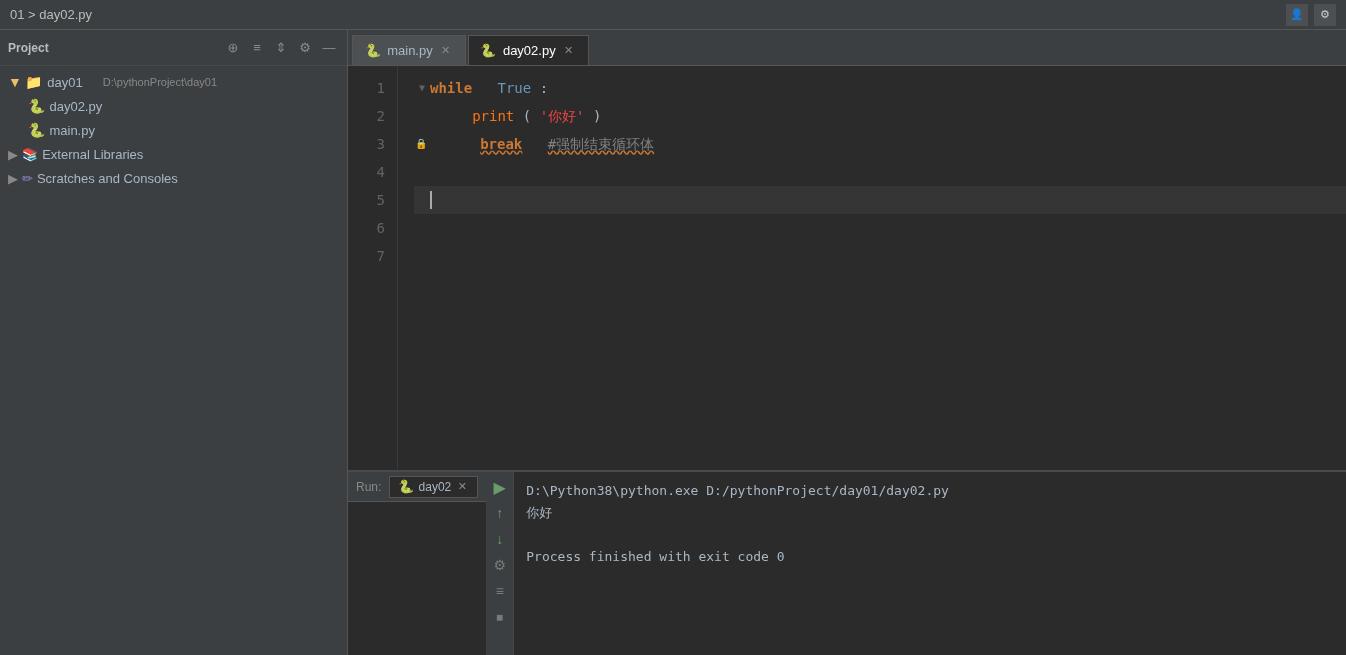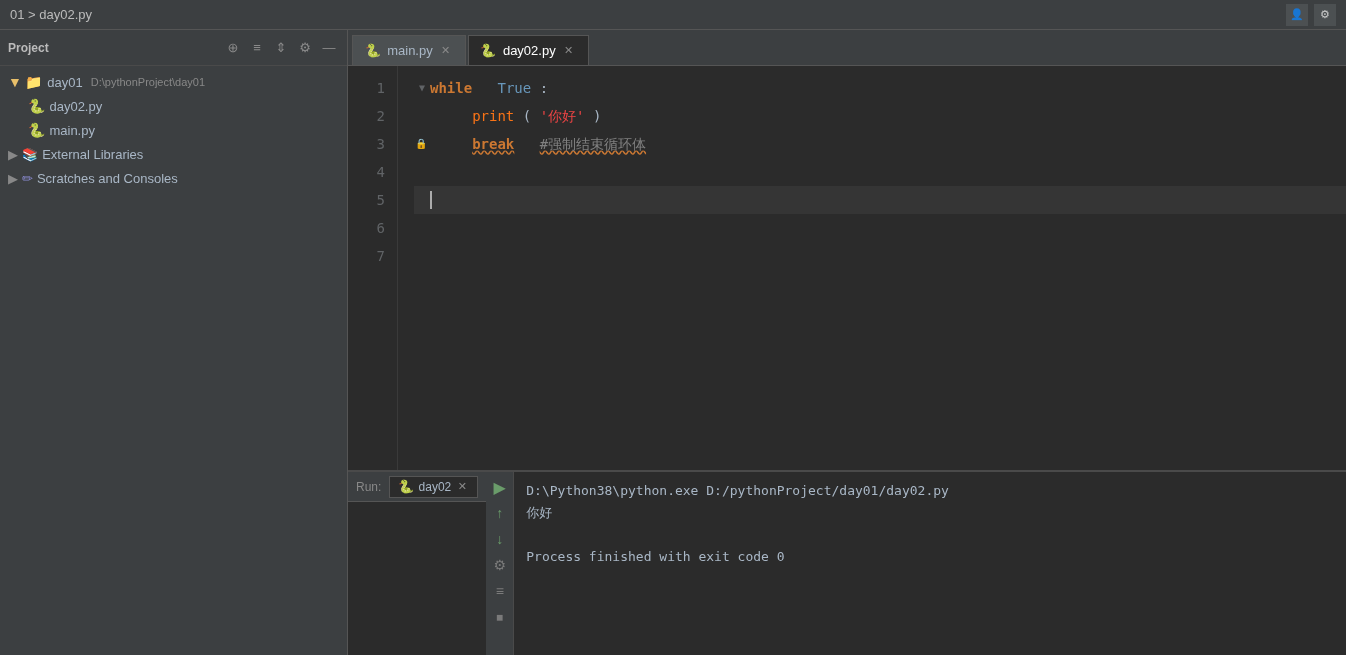--- a/index.html
+++ b/index.html
@@ -222,21 +222,21 @@
     .fold-indicator.lock {
       color: #888;
     }
 
     
     .kw-while { color: #cc7832; font-weight: bold; }
     .kw-true { color: #6897bb; }
     .kw-colon { color: #a9b7c6; }
     .kw-print { color: #f97316; }
     .str-arg { color: #ef4444; }
-    .kw-break { color: #cc7832; font-weight: bold; }
+    .kw-break { color: #cc7832; font-weight: bold; margin-left: 8px; }
     .comment { color: #808080; }
     .paren { color: #a9b7c6; }
     .cursor-line { background: rgba(255,255,255,0.05); }
 
     
     .squiggly {
       text-decoration: underline;
       text-decoration-style: wavy;
       text-decoration-color: #cc7832;
     }
@@ -360,21 +360,21 @@
         <button class="sidebar-tool-btn">—</button>
       </div>
     </div>
 
     <div class="project-tree">
 
       <div class="tree-item">
         <span class="icon-folder">▼</span>
         <span class="icon-folder">📁</span>
         <span>day01</span>
-        <span style="color:#888;font-size:11px;margin-left:4px;font-family:Arial">D:\pythonProject\day01</span>
+        <span style="color:#888;font-size:11px;margin-left:16px;font-family:Arial">D:\pythonProject\day01</span>
       </div>
 
       <div class="tree-item" style="padding-left:28px;">
         <span style="color:#6a9c6a;font-size:14px;">🐍</span>
         <span>day02.py</span>
       </div>
 
       <div class="tree-item" style="padding-left:28px;">
         <span style="color:#6a9c6a;font-size:14px;">🐍</span>
         <span>main.py</span>

